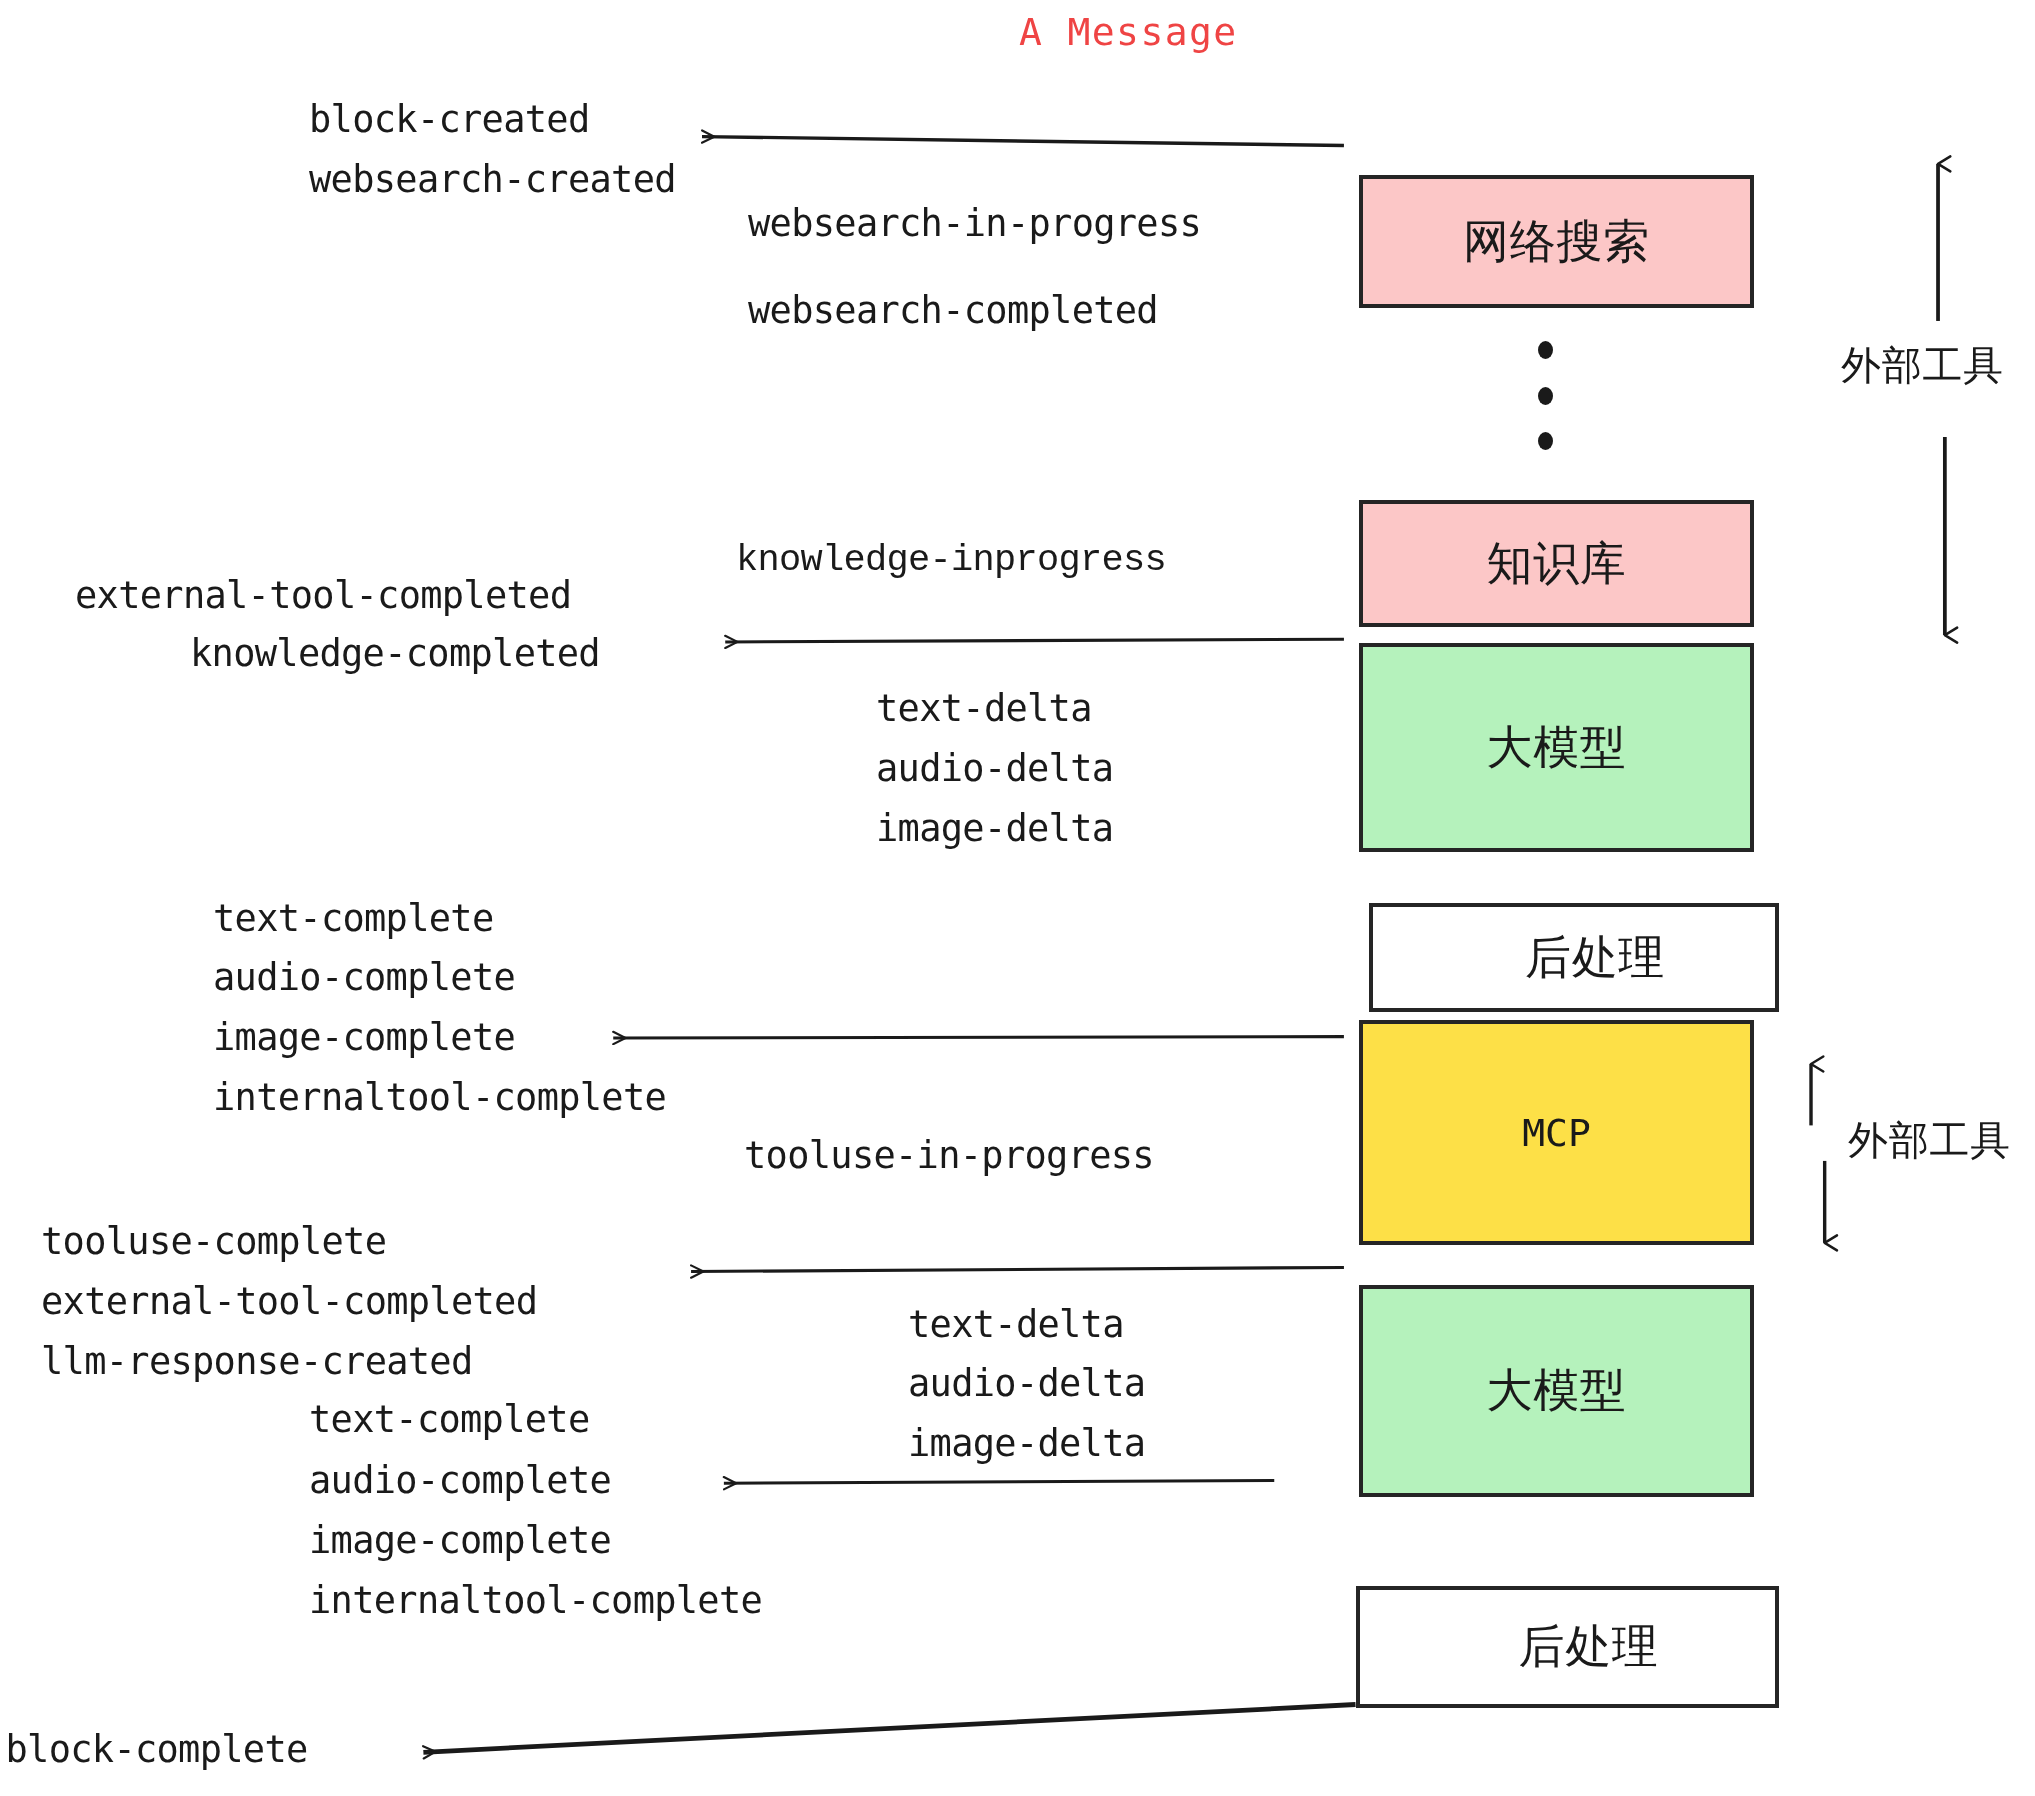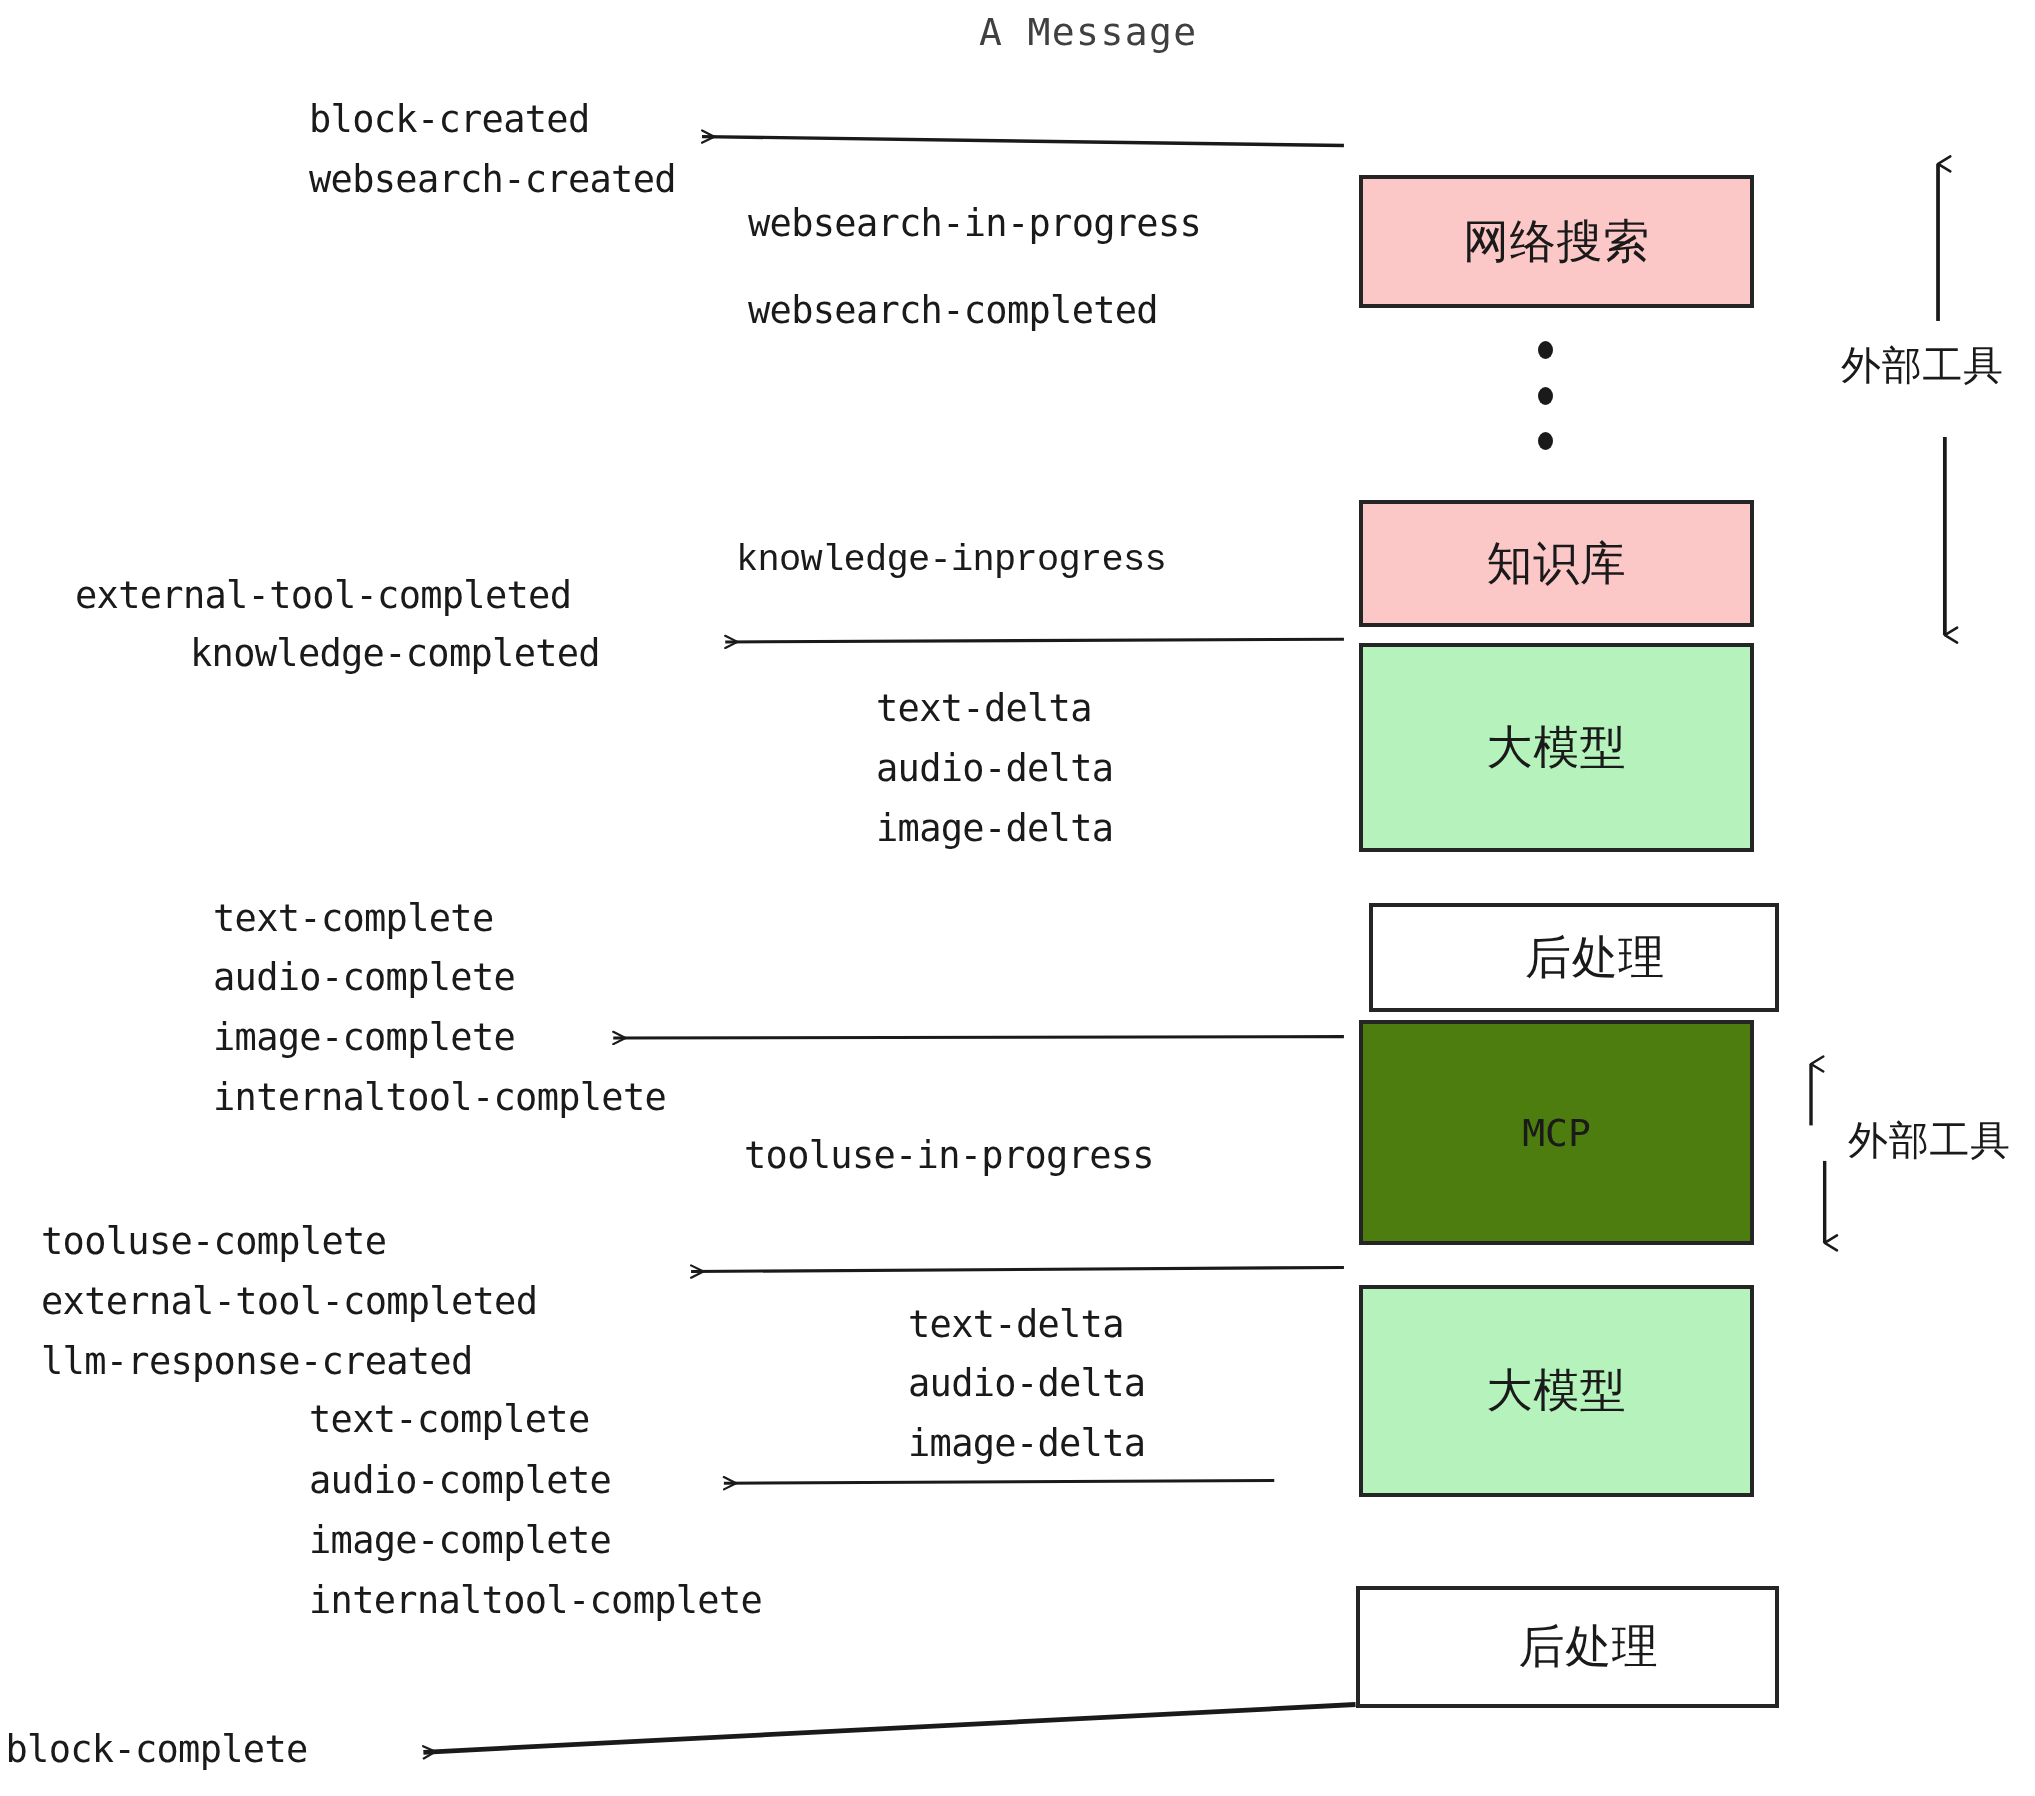--- a/index.html
+++ b/index.html
@@ -28,21 +28,22 @@
     white-space: nowrap;
     color: #1a1a1a;
   }
 
   .title {
     position: absolute;
     font-family: "DejaVu Sans Mono", "Liberation Mono", monospace;
     font-size: 38px;
     letter-spacing: 1.4px;
     white-space: nowrap;
-    color: #404040;
+    color: #ef4444;
+    margin-left: 40px;
   }
 
   
   .box {
     position: absolute;
     box-sizing: border-box;
     border: 4.1px solid #252525;
     display: flex;
     align-items: center;
     justify-content: center;
@@ -54,21 +55,21 @@
     letter-spacing: 0.7px;
     white-space: nowrap;
   }
   .box.mcp span {
     font-family: "DejaVu Sans Mono", "Liberation Mono", monospace;
     font-size: 38px;
     letter-spacing: 0px;
   }
   .box.pink  { background: #fcc7c7; }
   .box.green { background: #b5f2bc; }
-  .box.yellow{ background: #4d7c0f; justify-content: center; }
+  .box.yellow{ background: #fde047; justify-content: center; }
   .box.white { background: #ffffff; padding-left: 42px; }
 
   
   .vdots {
     position: absolute;
     display: flex;
     flex-direction: column;
     align-items: center;
     justify-content: space-between;
   }

